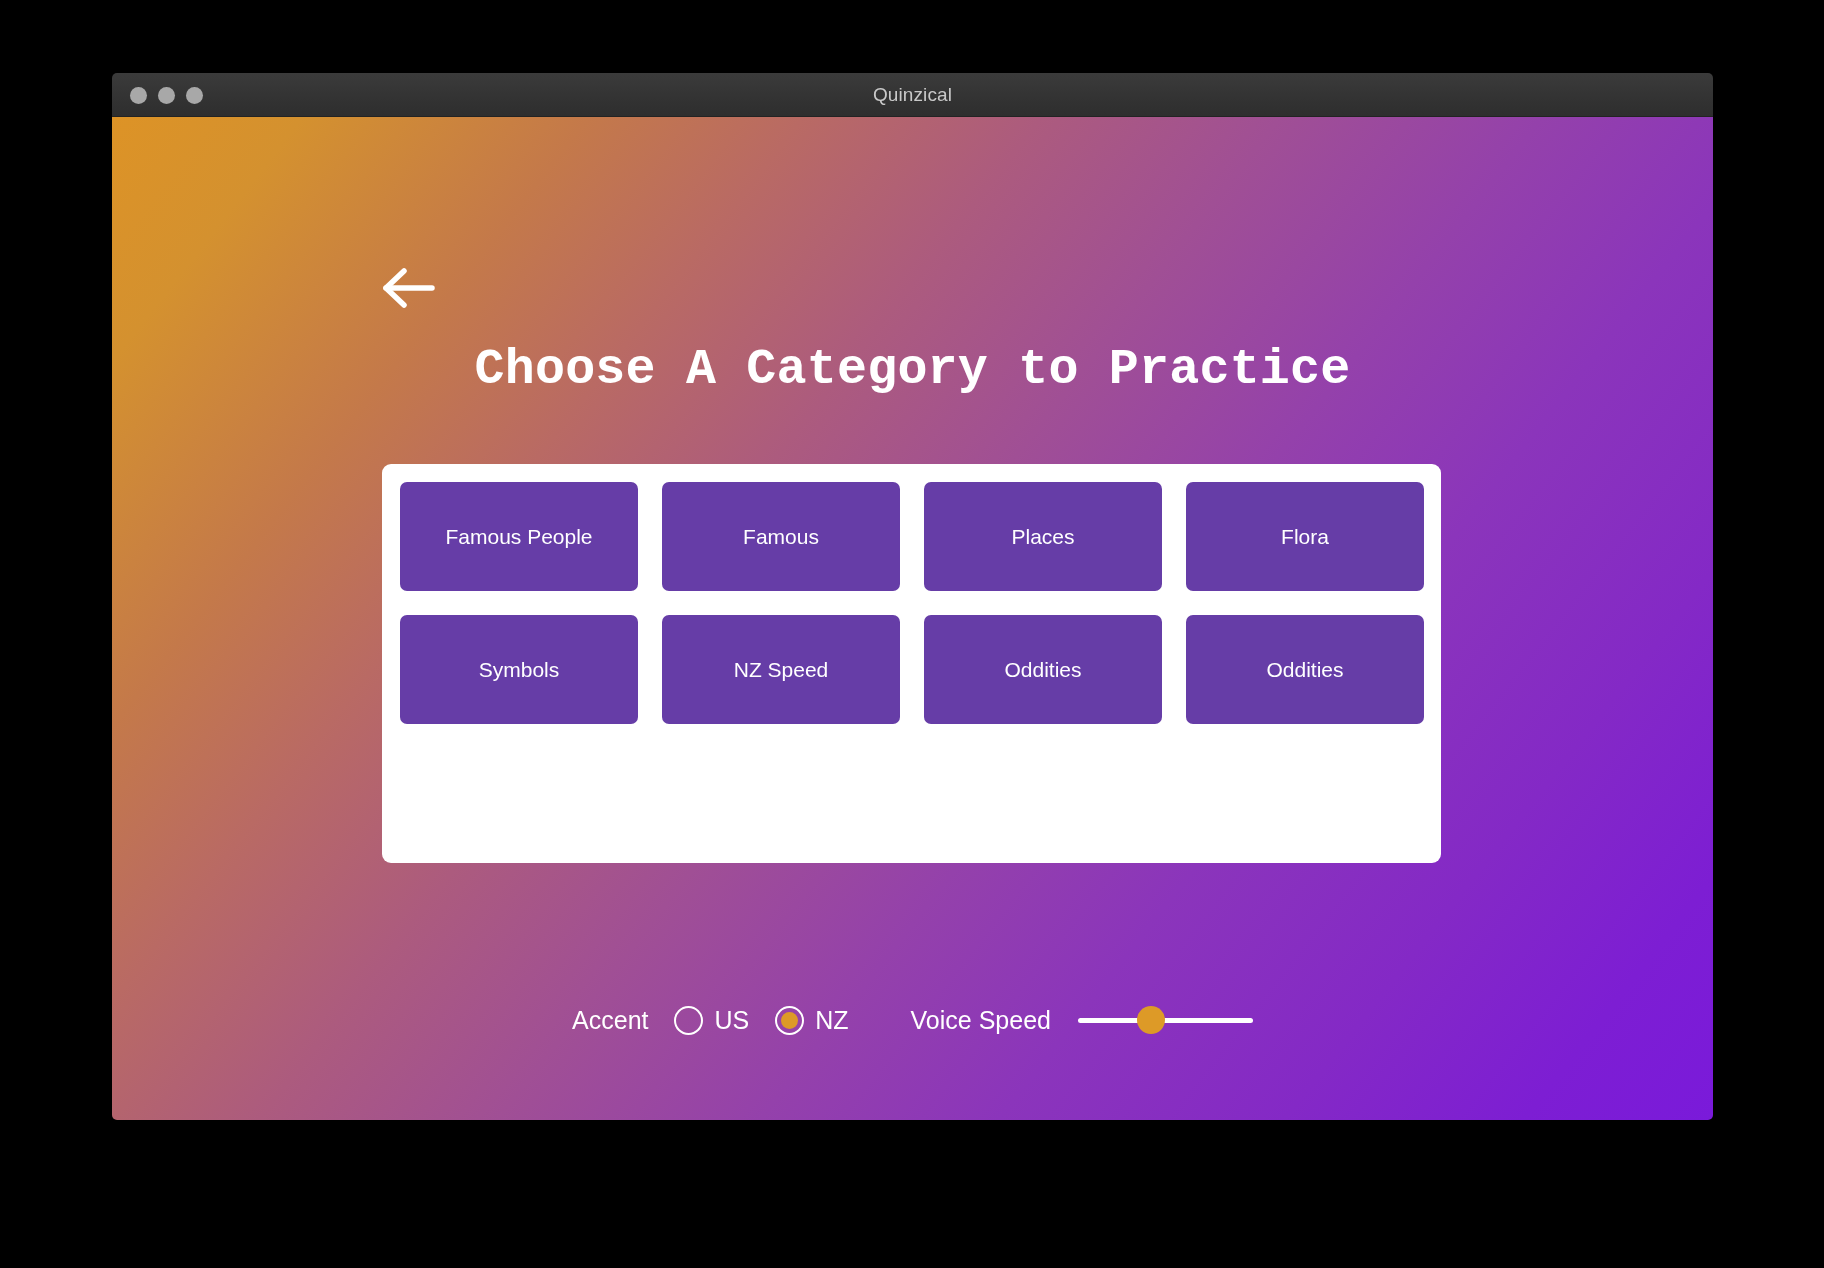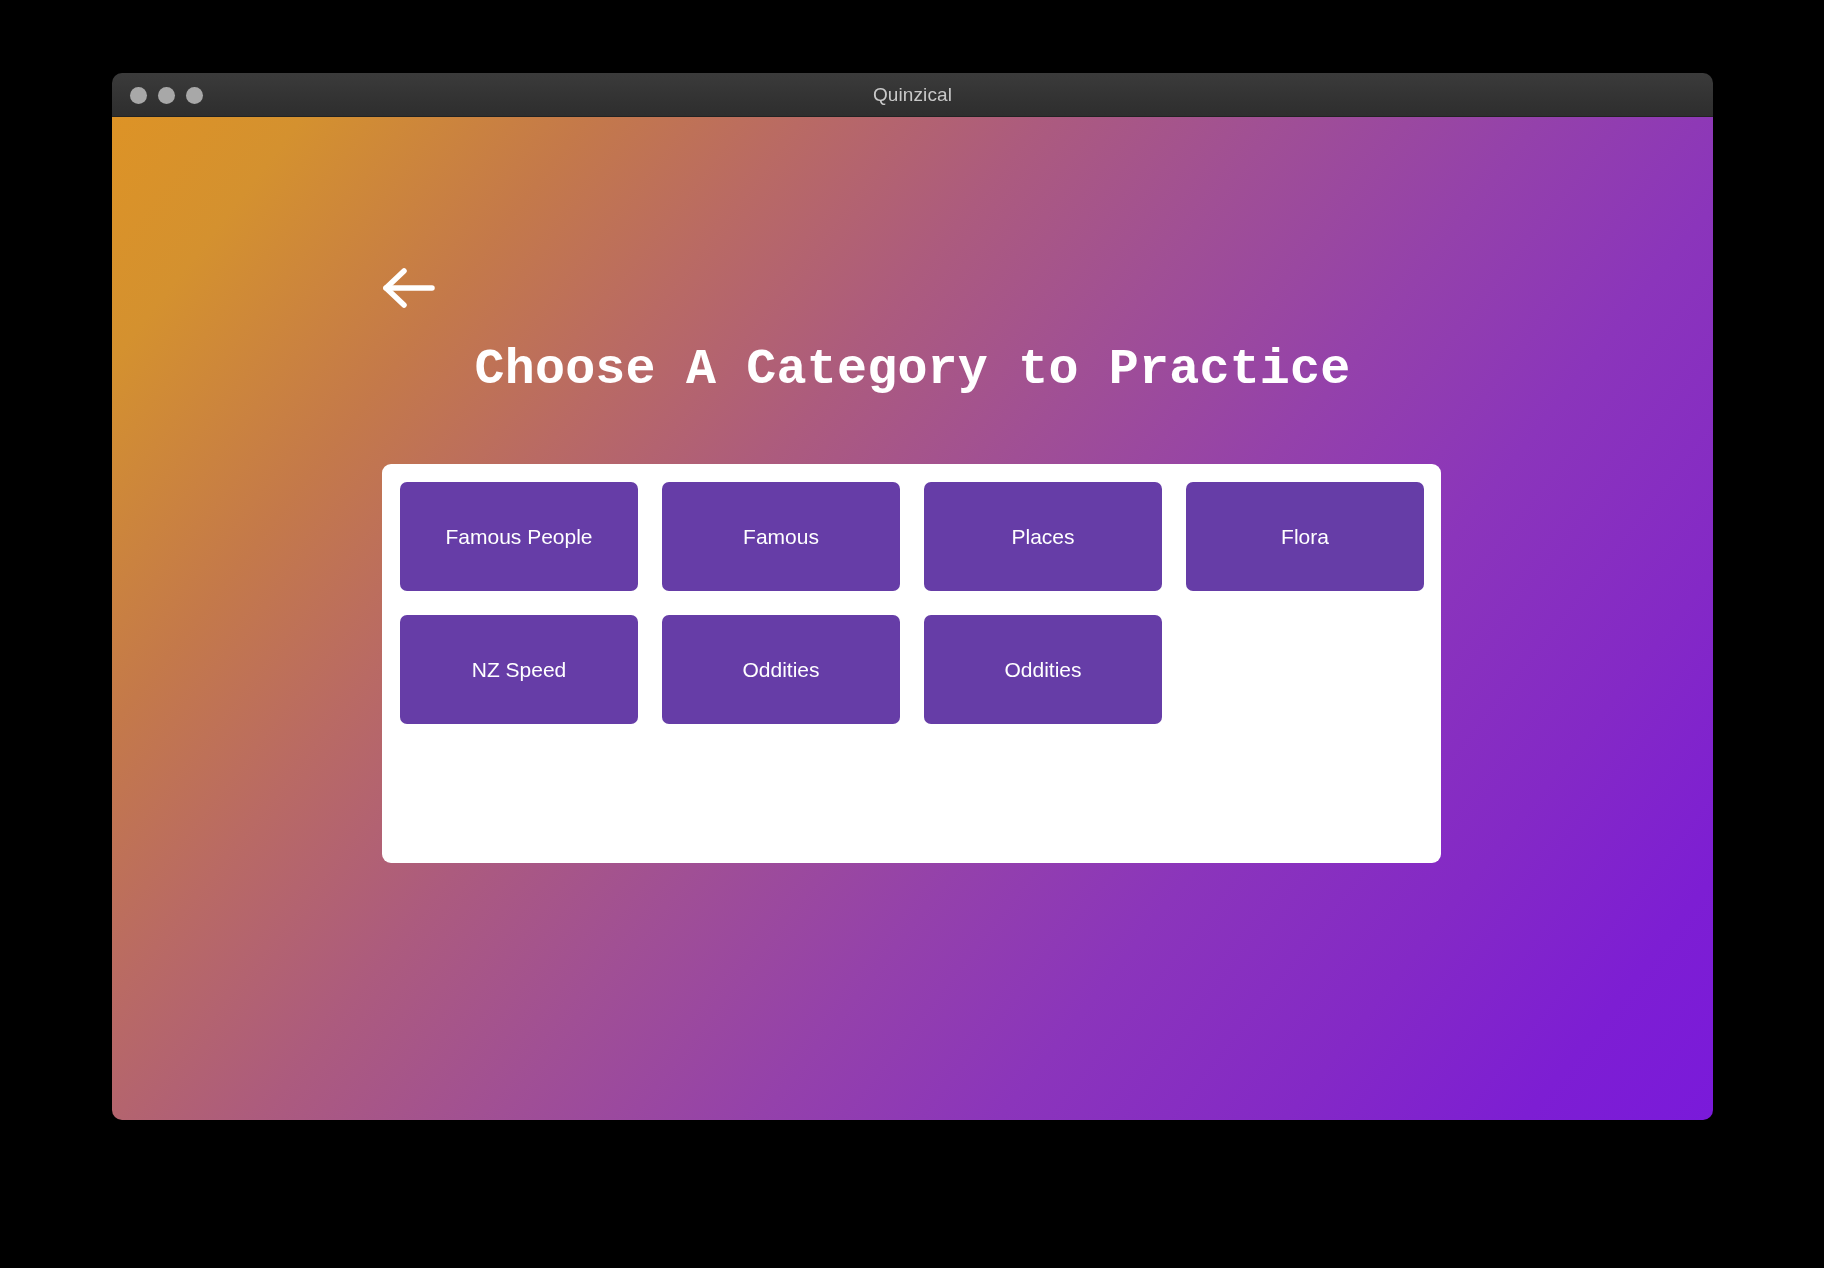--- a/index.html
+++ b/index.html
@@ -19,21 +19,21 @@
     background: #000000;
   }
 
   
   .window {
     position: absolute;
     left: 112px;
     top: 73px;
     width: 1601px;
     height: 1047px;
-    border-radius: 10px;
+    border-radius: 5px;
     overflow: hidden;
     box-shadow: 0 6px 26px rgba(0,0,0,0.85);
   }
 
   .titlebar {
     position: relative;
     height: 44px;
     width: 100%;
     background: linear-gradient(180deg, #3b3b3b 0%, #343434 50%, #2e2e2e 100%);
     border-bottom: 1px solid #232323;
@@ -269,22 +269,52 @@
       </div>
 
       <div class="page-title">Choose A Category to Practice</div>
 
       <div class="category-card">
         <div class="category-grid">
           <button class="cat-btn">Famous People</button>
           <button class="cat-btn">Famous</button>
           <button class="cat-btn">Places</button>
           <button class="cat-btn">Flora</button>
+          <button class="cat-btn">Symbols</button>
           <button class="cat-btn">NZ Speed</button>
           <button class="cat-btn">Oddities</button>
           <button class="cat-btn">Oddities</button>
         </div>
       </div>
 
+      <div class="controls">
+
+        <div class="accent-group">
+          <span class="control-label">Accent</span>
+
+          <div class="radio-item">
+            <span class="radio-ring">
+                <span class="dot"></span>
+              </span>
+            <span class="radio-text">US</span>
+          </div>
+
+          <div class="radio-item selected">
+            <span class="radio-ring">
+                <span class="dot"></span>
+              </span>
+            <span class="radio-text">NZ</span>
+          </div>
+        </div>
+
+        <div class="speed-group">
+          <span class="control-label">Voice Speed</span>
+          <div class="slider">
+            <div class="slider-track"></div>
+            <div class="slider-thumb" style="left: 42%;"></div>
+          </div>
+        </div>
+
+      </div>
 
     </div>
   </div>
 </div>
 
 </body></html>

